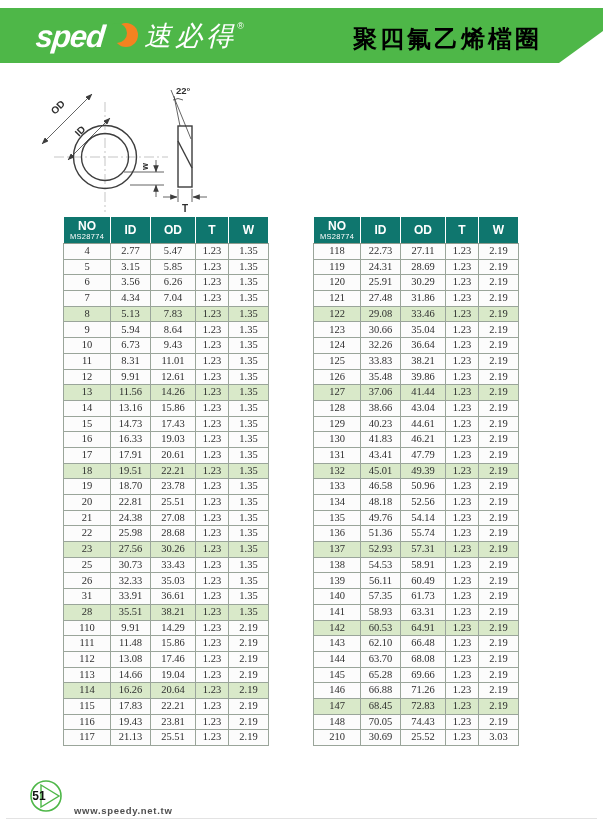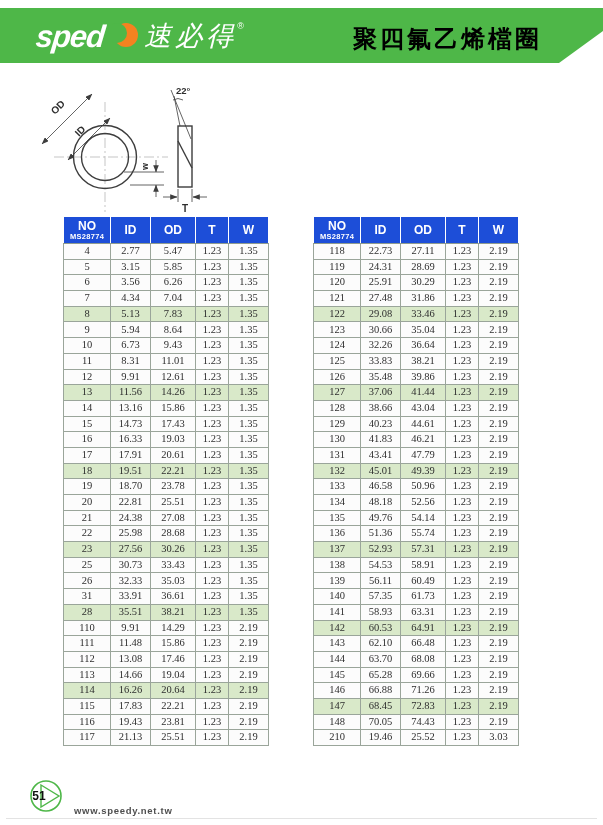--- a/index.html
+++ b/index.html
@@ -23,24 +23,24 @@
   .drawing{position:absolute;left:28px;top:84px;}
   .drawing .thick{fill:none;stroke:#3d3d3d;stroke-width:1.4;}
   .drawing .dim{stroke:#3d3d3d;stroke-width:0.8;fill:none;}
   .drawing .cl{stroke:#adadad;stroke-width:0.7;stroke-dasharray:10 3 2 3;}
   .drawing text{fill:#2e2e2e;font-family:"Liberation Sans",sans-serif;}
 
   
   .spec-table{position:absolute;top:216px;width:205px;border-collapse:collapse;table-layout:fixed;}
   .spec-table.left{left:63px;}
   .spec-table.right{left:313px;}
-  .spec-table th{background:#1d4ed8;color:#ffffff;font-family:"Liberation Sans",sans-serif;
+  .spec-table th{background:#0f766e;color:#ffffff;font-family:"Liberation Sans",sans-serif;
                  font-size:12px;font-weight:bold;padding:1px 0;height:24px;
                  border:1px solid #ffffff;border-bottom:1px solid #8f9c8f;}
-  .spec-table th .sub{display:block;font-size:7.5px;font-weight:bold;letter-spacing:0.3px;margin-top:-1px;text-align:center;}
+  .spec-table th .sub{display:block;font-size:7.5px;font-weight:normal;letter-spacing:0.3px;margin-top:-1px;text-align:center;}
   .spec-table td{background:#fcfcfc;border:1px solid #9aa59a;text-align:center;
                  font-family:"Liberation Serif",serif;font-size:10.5px;color:#2e2e2e;
                  height:14.7px;padding:0;line-height:1;}
   .spec-table tr.hl td{background:#d9e9c9;}
 
   
   .footer-logo{position:absolute;left:26px;top:776px;}
   .footer-site{position:absolute;left:74px;top:787px;font-size:9.5px;font-weight:bold;
                color:#4f4f4f;letter-spacing:0.7px;margin-top:18px;}
   .page-edge{position:absolute;left:6px;right:6px;top:818px;height:1px;background:#e3e3e3;}
@@ -586,21 +586,21 @@
         </tr>
         <tr>
           <td>148</td>
           <td>70.05</td>
           <td>74.43</td>
           <td>1.23</td>
           <td>2.19</td>
         </tr>
         <tr>
           <td>210</td>
-          <td>19.46</td>
+          <td>30.69</td>
           <td>25.52</td>
           <td>1.23</td>
           <td>3.03</td>
         </tr>
       </tbody>
   </table>
 
   <svg class="footer-logo" width="40" height="40" viewBox="0 0 40 40">
     <circle cx="20" cy="20" r="15" fill="none" stroke="#4eb748" stroke-width="1.6"></circle>
     <polygon points="15,9 33,20 15,31" fill="#ffffff" stroke="#4eb748" stroke-width="1.4"></polygon>

